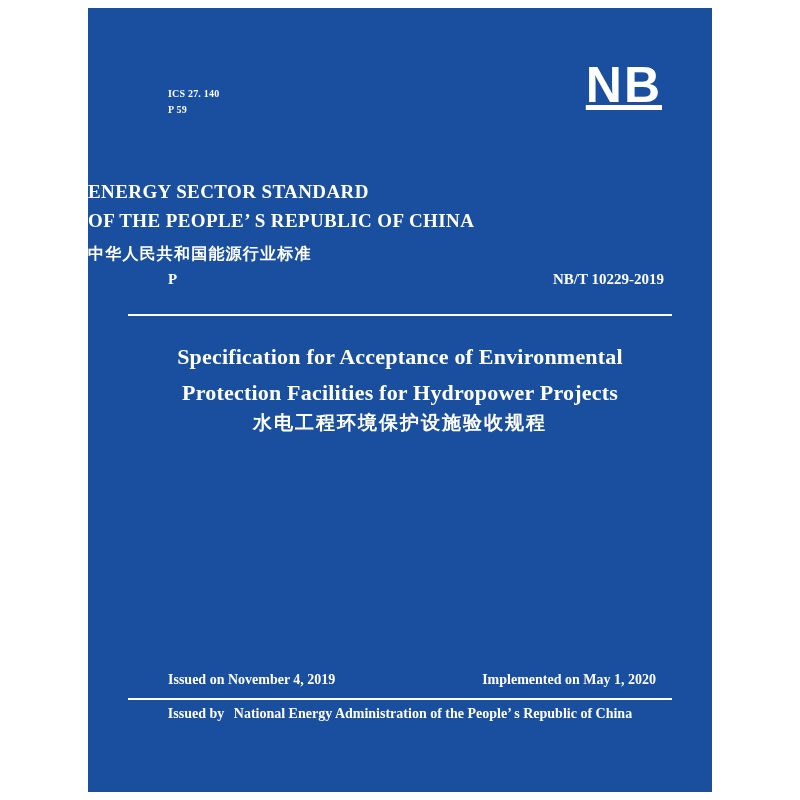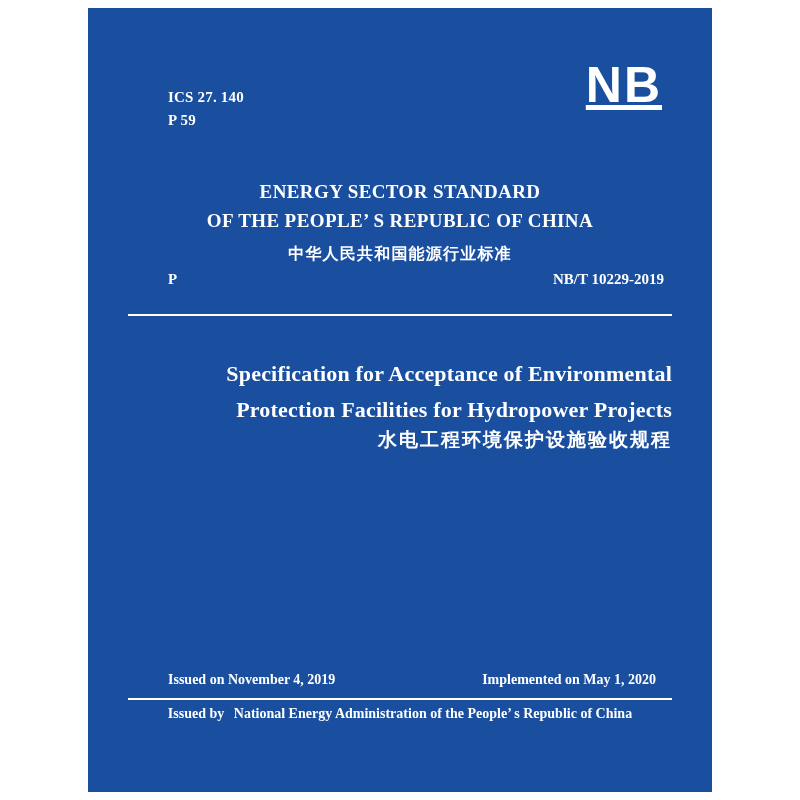--- a/index.html
+++ b/index.html
@@ -29,21 +29,21 @@
     color: #ffffff;
     box-sizing: border-box;
   }
   
   .ics-block {
     position: absolute;
     left: 80px;
     top: 78px;
     font-family: "Liberation Serif", serif;
     font-weight: bold;
-    font-size: 15px;
+    font-size: 10px;
     line-height: 1.55;
     letter-spacing: 0.2px;
   }
   
   .nb-logo {
     position: absolute;
     right: 50px;
     top: 52px;
     font-family: "Liberation Sans", sans-serif;
     font-weight: bold;
@@ -51,21 +51,20 @@
     letter-spacing: 2px;
     line-height: 1;
     text-decoration: underline;
   }
   
   .std-title {
     position: absolute;
     left: 0;
     right: 0;
     top: 170px;
-    text-align: center;
   }
   .std-title .en1,
   .std-title .en2 {
     font-family: "Liberation Serif", serif;
     font-weight: bold;
     font-size: 19px;
     letter-spacing: 0.4px;
     line-height: 1.5;
   }
   .std-title .cn {
@@ -95,22 +94,22 @@
     height: 2px;
     background: #ffffff;
   }
   .rule-top { top: 306px; }
   .rule-bottom { top: 690px; }
   
   .main-title {
     position: absolute;
     left: 40px;
     right: 40px;
-    top: 348px;
-    text-align: right;
+    top: 331px;
+    text-align: center;
   }
   .main-title .line {
     font-family: "Liberation Serif", serif;
     font-weight: bold;
     font-size: 22px;
     line-height: 1.62;
     letter-spacing: 0.2px;
   }
   .main-title .cn {
     font-family: "DejaVu Sans", sans-serif;

